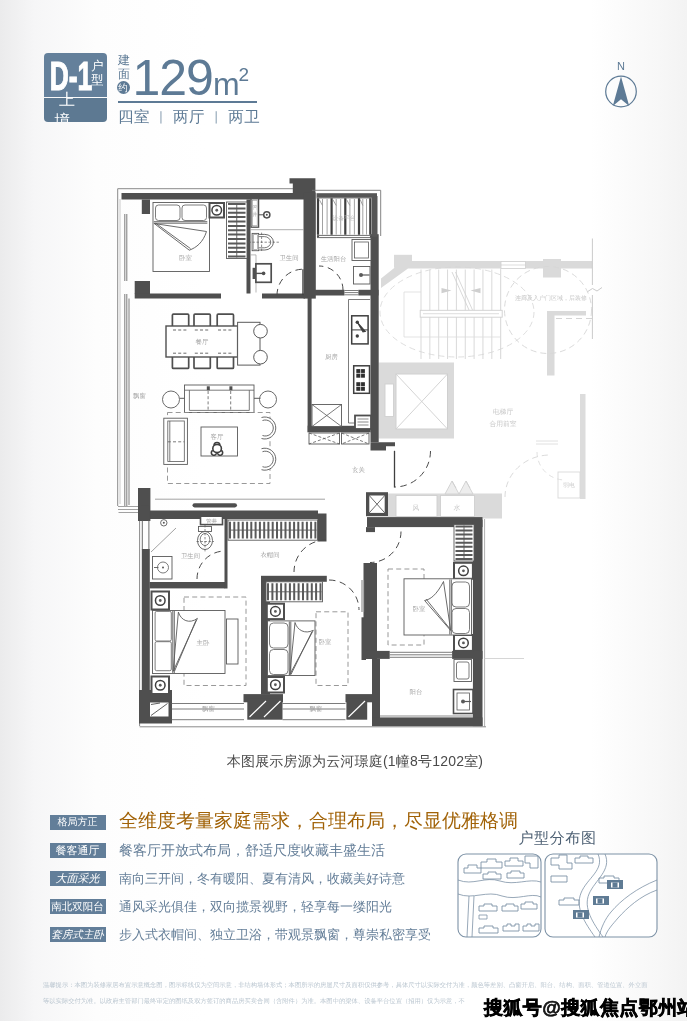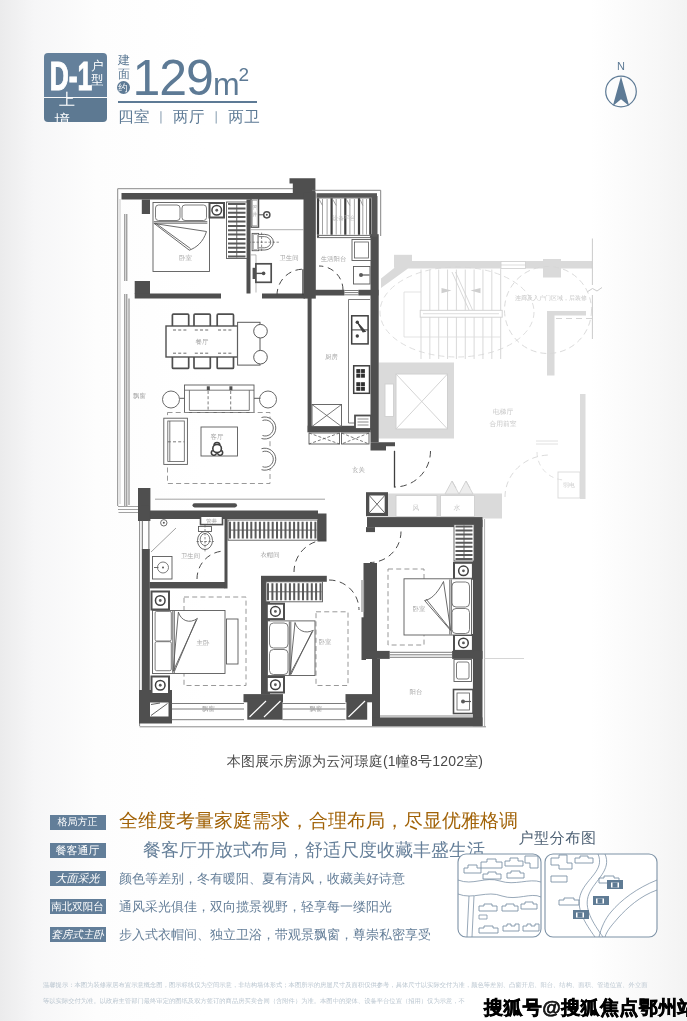--- a/index.html
+++ b/index.html
@@ -500,25 +500,25 @@
 <div class="abs" style="left:0;top:753px;width:710px;text-align:center;font-size:14px;color:#4a4a4a;letter-spacing:0.2px;">本图展示房源为云河璟庭(1幢8号1202室)</div>
 
 <div class="abs" style="left:0;top:0;">
 
   <div class="abs" style="left:49.5px;top:815px;width:56px;height:14.5px;background:#627e99;color:#fff;font-size:10px;line-height:14.5px;text-align:center;">格局方正</div>
 
   <div class="abs" style="left:119px;top:813px;height:15px;line-height:15px;color:#a16207;font-size:19px;letter-spacing:0;white-space:nowrap;">全维度考量家庭需求，合理布局，尽显优雅格调</div>
 
   <div class="abs" style="left:49.5px;top:843px;width:56px;height:14.5px;background:#627e99;color:#fff;font-size:11px;line-height:14.5px;text-align:center;">餐客通厅</div>
 
-  <div class="abs" style="left:119px;top:843px;height:15px;line-height:15px;color:#647e98;font-size:18px;letter-spacing:0;white-space:nowrap;margin-left:24px;">餐客厅开放式布局，舒适尺度收藏丰盛生活</div>
+  <div class="abs" style="left:119px;top:843px;height:15px;line-height:15px;color:#647e98;font-size:14px;letter-spacing:0;white-space:nowrap;">餐客厅开放式布局，舒适尺度收藏丰盛生活</div>
 
   <div class="abs" style="left:49.5px;top:871px;width:56px;height:14.5px;background:#627e99;color:#fff;font-size:11px;line-height:14.5px;text-align:center;font-style:italic;">大面采光</div>
 
-  <div class="abs" style="left:119px;top:871px;height:15px;line-height:15px;color:#647e98;font-size:13px;letter-spacing:0;white-space:nowrap;">颜色等差别，冬有暖阳、夏有清风，收藏美好诗意</div>
+  <div class="abs" style="left:119px;top:871px;height:15px;line-height:15px;color:#647e98;font-size:13px;letter-spacing:0;white-space:nowrap;">南向三开间，冬有暖阳、夏有清风，收藏美好诗意</div>
 
   <div class="abs" style="left:49.5px;top:899px;width:56px;height:14.5px;background:#627e99;color:#fff;font-size:10.5px;line-height:14.5px;text-align:center;">南北双阳台</div>
 
   <div class="abs" style="left:119px;top:899px;height:15px;line-height:15px;color:#647e98;font-size:13px;letter-spacing:0;white-space:nowrap;">通风采光俱佳，双向揽景视野，轻享每一缕阳光</div>
 
   <div class="abs" style="left:49.5px;top:927px;width:56px;height:14.5px;background:#627e99;color:#fff;font-size:10.5px;line-height:14.5px;text-align:center;font-style:italic;">套房式主卧</div>
 
   <div class="abs" style="left:119px;top:927px;height:15px;line-height:15px;color:#647e98;font-size:13px;letter-spacing:0;white-space:nowrap;">步入式衣帽间、独立卫浴，带观景飘窗，尊崇私密享受</div>
 </div>
 

